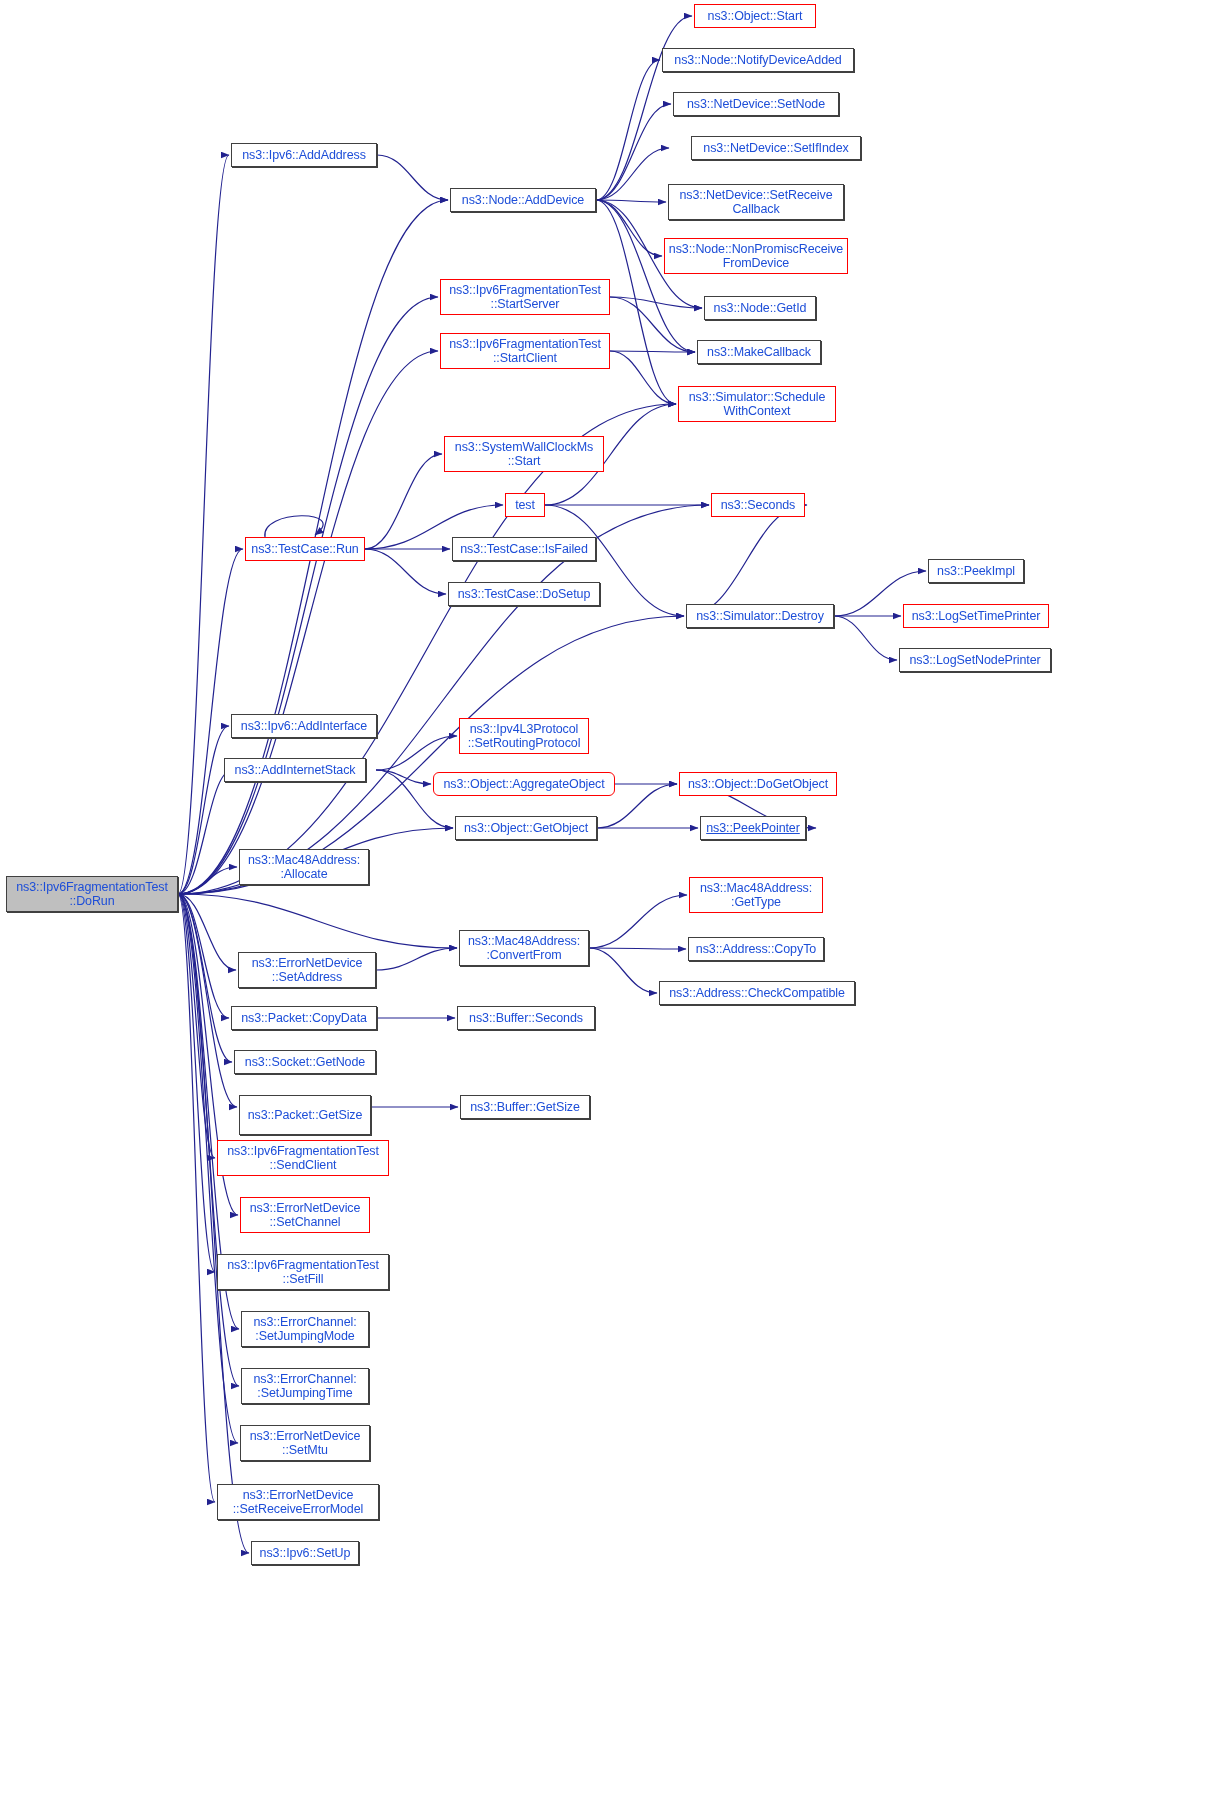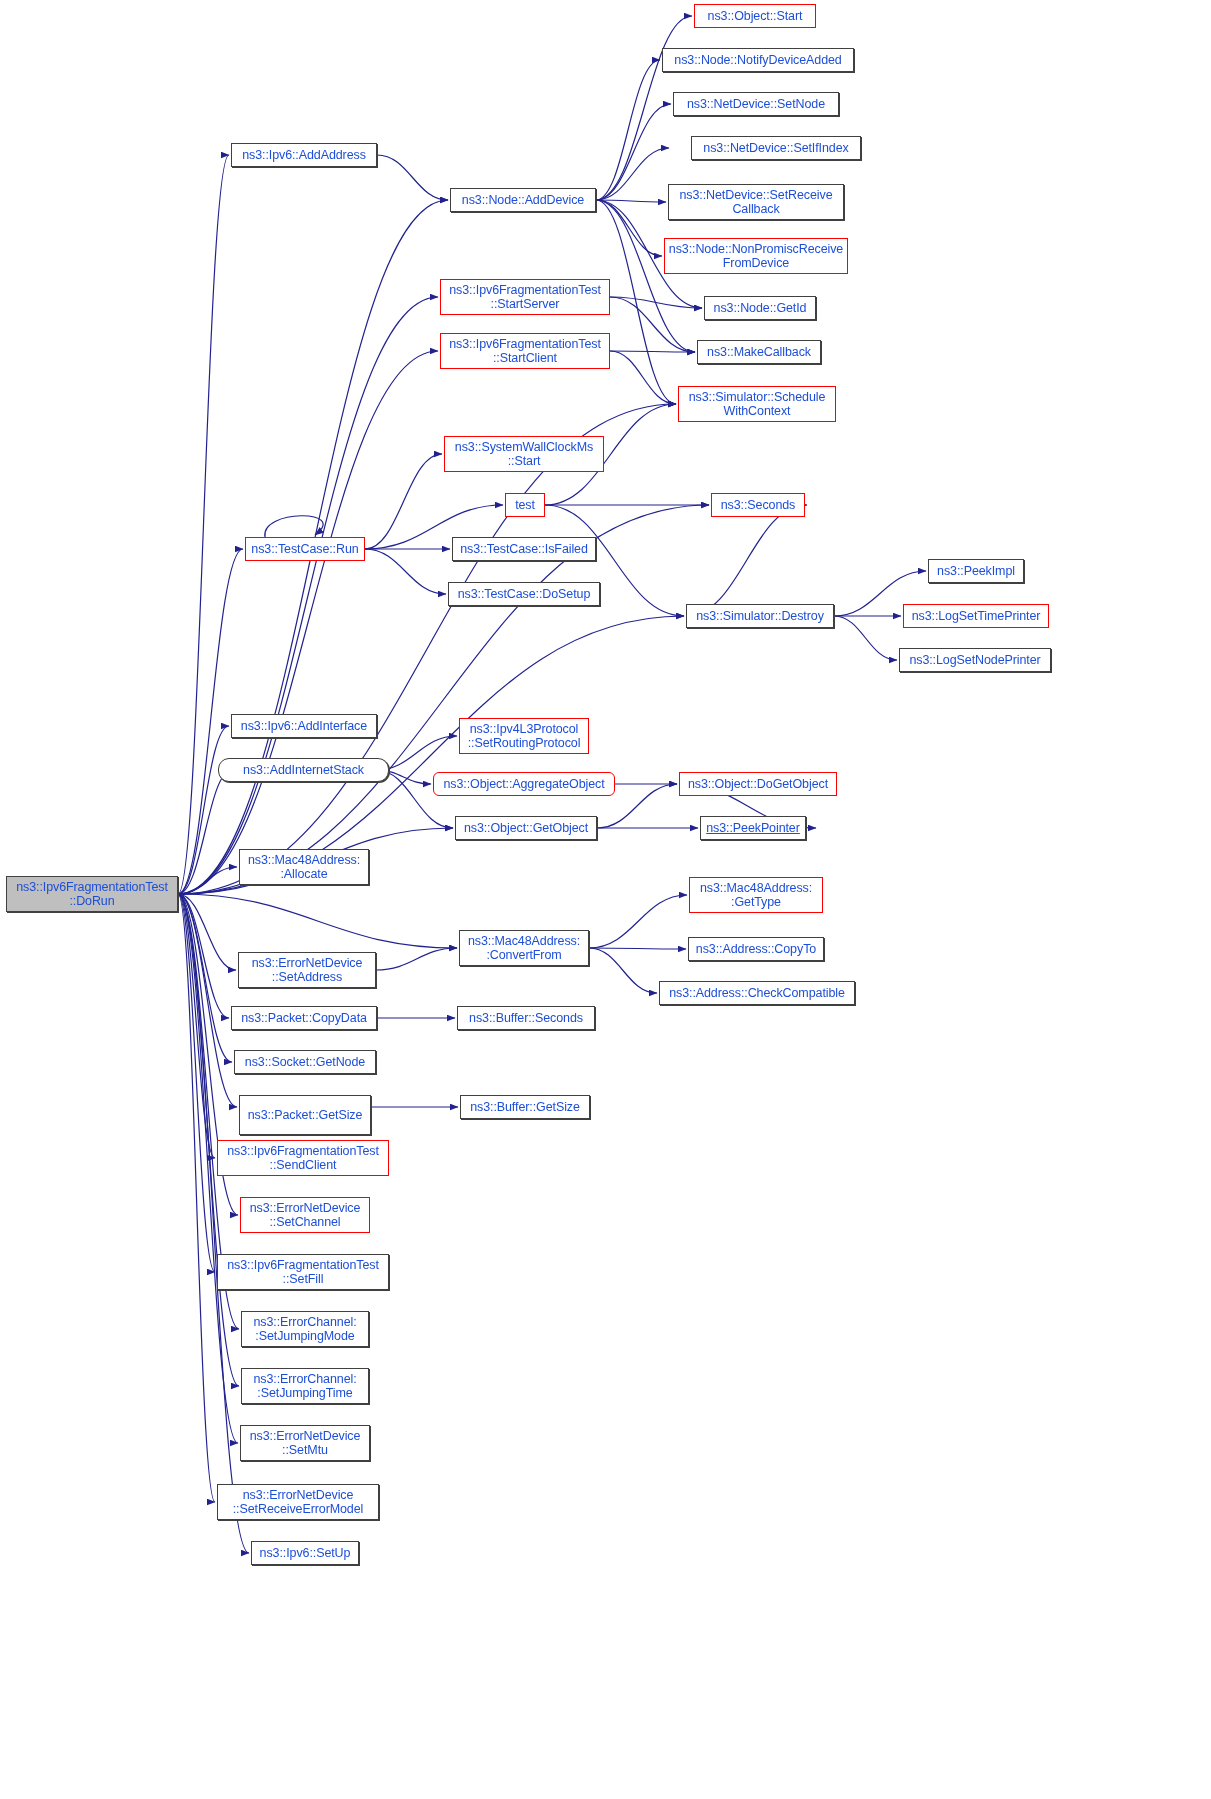--- a/index.html
+++ b/index.html
@@ -155,21 +155,21 @@
       <div class="node red" style="left: 505px; top: 493px; width: 40px; height: 24px;">test</div>
       <div class="node red" style="left: 711px; top: 493px; width: 94px; height: 24px;">ns3::Seconds</div>
       <div class="node red" style="left: 245px; top: 537px; width: 120px; height: 24px;">ns3::TestCase::Run</div>
       <div class="node black" style="left: 452px; top: 537px; width: 144px; height: 24px;">ns3::TestCase::IsFailed</div>
       <div class="node black" style="left: 448px; top: 582px; width: 152px; height: 24px;">ns3::TestCase::DoSetup</div>
       <div class="node black" style="left: 686px; top: 604px; width: 148px; height: 24px;">ns3::Simulator::Destroy</div>
       <div class="node black" style="left: 928px; top: 559px; width: 96px; height: 24px;">ns3::PeekImpl</div>
       <div class="node red" style="left: 903px; top: 604px; width: 146px; height: 24px;">ns3::LogSetTimePrinter</div>
       <div class="node black" style="left: 899px; top: 648px; width: 152px; height: 24px;">ns3::LogSetNodePrinter</div>
       <div class="node black" style="left: 231px; top: 714px; width: 146px; height: 24px;">ns3::Ipv6::AddInterface</div>
-      <div class="node black" style="left: 218px; top: 758px; width: 171px; height: 24px; border-radius: 11px;">ns3::AddInternetStack</div>
+      <div class="node black" style="left: 224px; top: 758px; width: 142px; height: 24px;">ns3::AddInternetStack</div>
       <div class="node red" style="left: 459px; top: 718px; width: 130px; height: 36px;">ns3::Ipv4L3Protocol
 ::SetRoutingProtocol</div>
       <div class="node red" style="left: 433px; top: 772px; width: 182px; height: 24px; border-radius: 6px;">ns3::Object::AggregateObject</div>
       <div class="node red" style="left: 679px; top: 772px; width: 158px; height: 24px;">ns3::Object::DoGetObject</div>
       <div class="node black" style="left: 455px; top: 816px; width: 142px; height: 24px;">ns3::Object::GetObject</div>
       <div class="node black" style="left: 700px; top: 816px; width: 106px; height: 24px; text-decoration: underline;">ns3::PeekPointer</div>
       <div class="node black" style="left: 239px; top: 849px; width: 130px; height: 36px;">ns3::Mac48Address:
 :Allocate</div>
       <div class="node black" style="left: 459px; top: 930px; width: 130px; height: 36px;">ns3::Mac48Address:
 :ConvertFrom</div>

